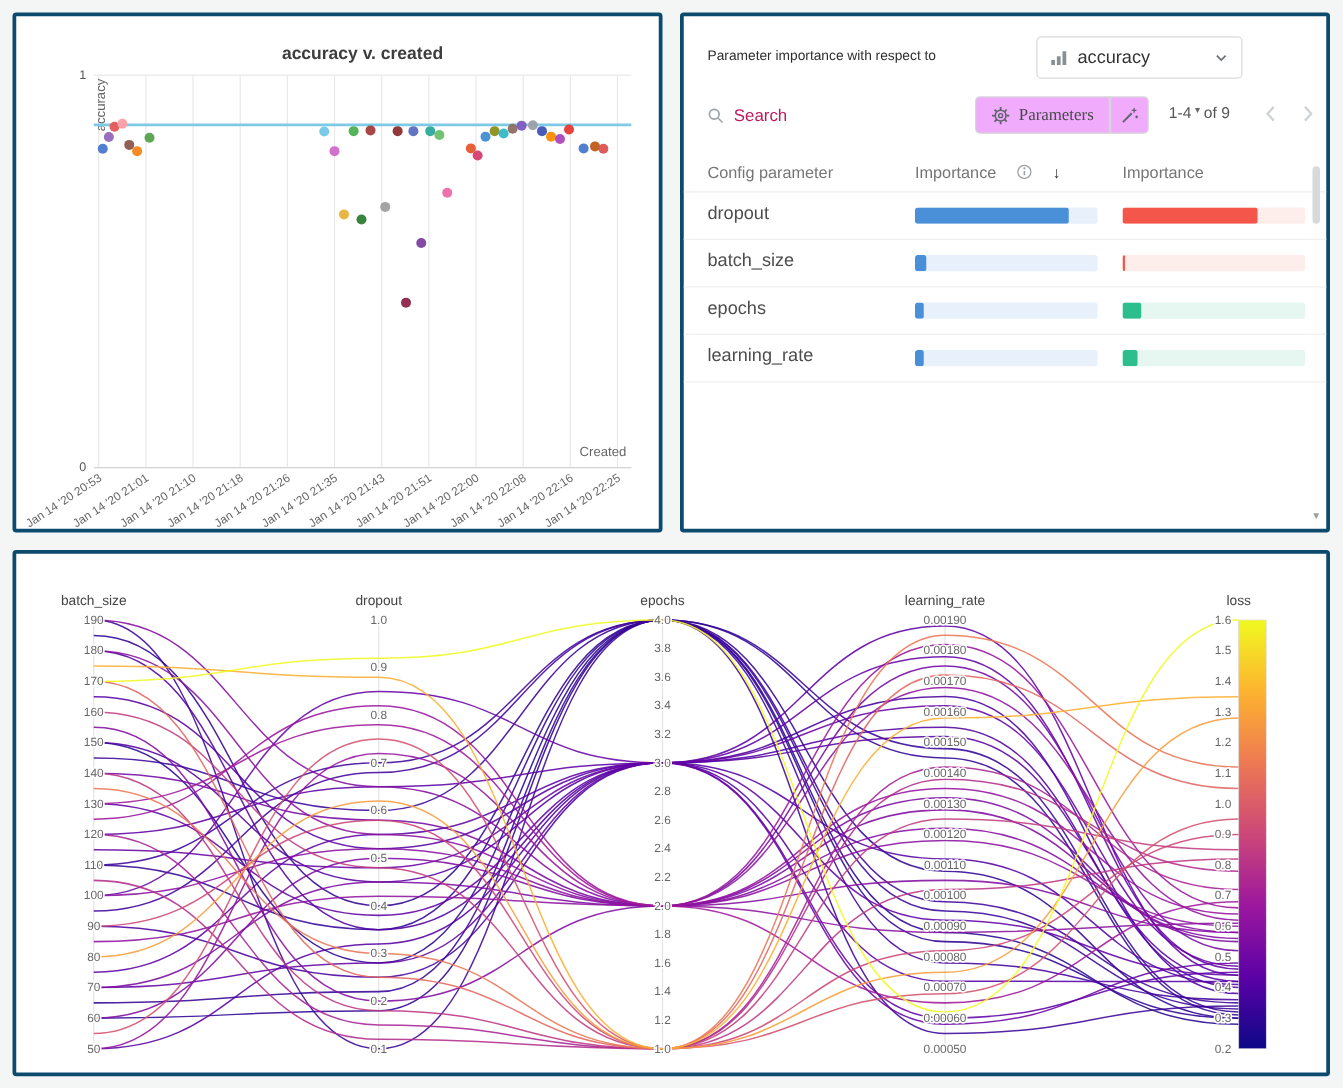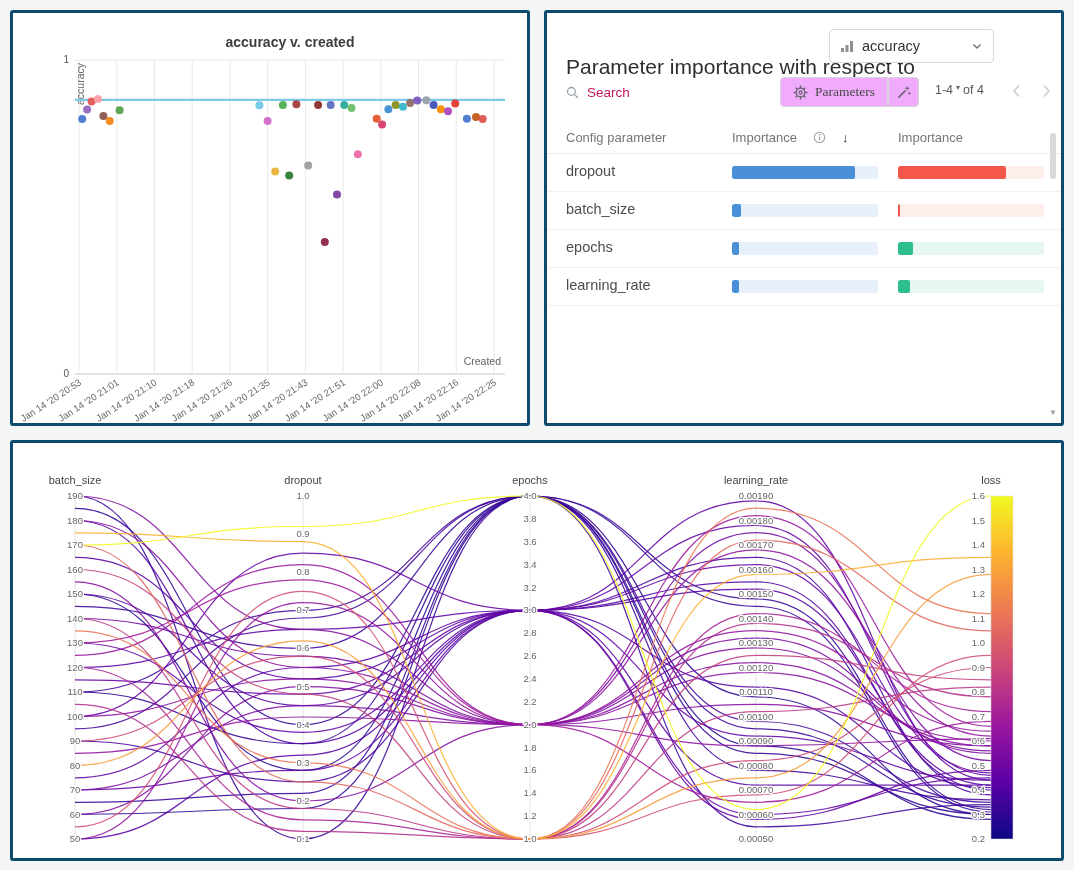--- a/index.html
+++ b/index.html
@@ -13,21 +13,21 @@
     position:absolute;background:#fff;
     border:3px solid #0c4a6e;border-radius:3px;
     box-sizing:border-box;
   }
   #panel-scatter{left:10px;top:10px;width:520px;height:416px;}
   #panel-importance{left:544px;top:10px;width:520px;height:416px;}
   #panel-parallel{left:10px;top:440px;width:1054px;height:421px;}
 
   
   .imp-header{position:relative;height:70px;}
-  .imp-title{position:absolute;left:19px;top:26px;font-size:21px;color:#2e2e2e;margin-top:16px;}
+  .imp-title{position:absolute;left:19px;top:26px;font-size:11px;color:#2e2e2e;}
   .metric-dropdown{
     position:absolute;left:282px;top:16px;width:165px;height:34px;
     border:1px solid #d8dadc;border-radius:4px;box-sizing:border-box;
     display:flex;align-items:center;gap:8px;padding:0 10px;cursor:pointer;
     background:#fff;
   }
   .metric-dropdown .metric-value{font-size:14.5px;color:#333;}
   .metric-dropdown .chev-down{margin-left:auto;}
 
   .imp-toolbar{position:relative;height:42px;}
@@ -211,21 +211,21 @@
             <line x1="10" y1="3.5" x2="14" y2="3.5"></line>
           <line x1="14.2" y1="7.8" x2="14.2" y2="10.2"></line>
             <line x1="13" y1="9" x2="15.4" y2="9"></line>
         </g>
       </svg>
     </button>
 
     <span class="pagination">
       <span>1-4</span>
         <span class="caret">▾</span>
-      <span>of 4</span>
+      <span>of 9</span>
     </span>
     <span class="page-chev prev">
       <svg width="9" height="14" viewBox="0 0 9 14">
         <polyline points="7,1.5 2,7 7,12.5" fill="none" stroke="#cfd2d4" stroke-width="1.8"></polyline>
       </svg>
     </span>
     <span class="page-chev next">
       <svg width="9" height="14" viewBox="0 0 9 14">
         <polyline points="2,1.5 7,7 2,12.5" fill="none" stroke="#cfd2d4" stroke-width="1.8"></polyline>
       </svg>

